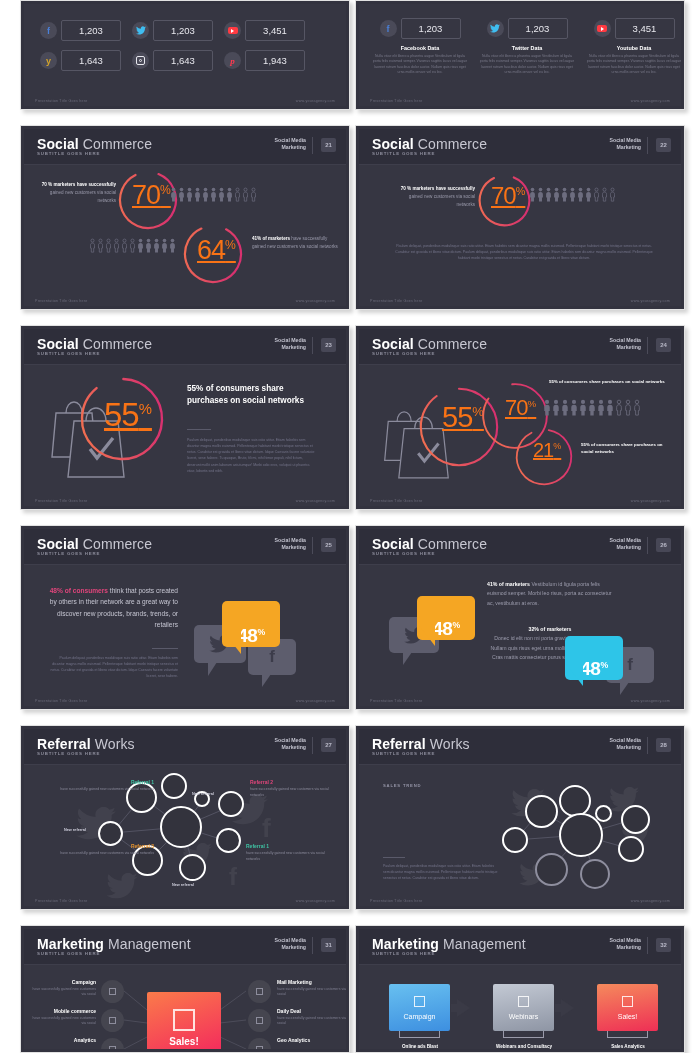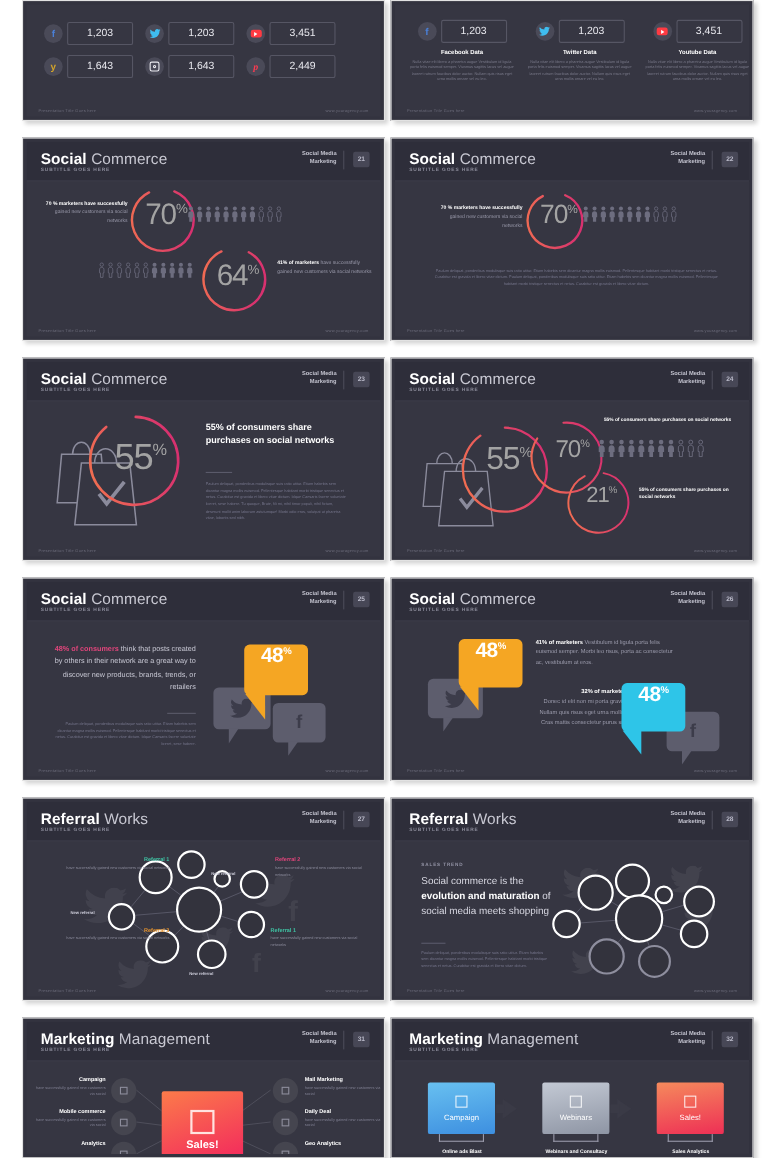--- a/index.html
+++ b/index.html
@@ -59,33 +59,33 @@
   
   .statrow { display:flex; gap:11px; }
   .stat { display:flex; align-items:center; gap:4px; }
   .sicon { width:17px; height:17px; border-radius:50%; background:#4a4a58; display:flex; align-items:center; justify-content:center; font-size:9px; font-weight:700; flex:none; }
   .sbox { width:60px; height:21px; border:1px solid #565664; border-radius:2px; display:flex; align-items:center; justify-content:center; font-size:9.5px; color:#e8e8ee; }
   .f-fb{ color:#4a80d8; } .f-tw{ color:#3fbdf0; }
   .f-y { color:#d3a42a; } .f-pi{ color:#ff3a50; }
   .cap { text-align:center; width:88px; }
   .cap .ct { font-size:5.4px; font-weight:700; color:#ffffff; margin-bottom:3px; }
   .cap .cb { font-size:3.5px; color:#787888; line-height:1.55; }
-  .num { position:absolute; color:#a3a3a3; font-weight:300; letter-spacing:-1px; }
+  .num { position:absolute; color:#f97316; font-weight:300; letter-spacing:-1px;text-decoration:underline; }
   .num sup { font-size:.45em; font-weight:400; vertical-align:super; letter-spacing:0; }
 
   .ppl { position:absolute; display:flex; gap:1px; align-items:flex-end; }
   .p { width:7px; height:15px; flex:none; }
 
   .txt { position:absolute; font-size:4.6px; line-height:1.7; color:#9a9aab; }
   .txt b { color:#ffffff; font-weight:700; }
   .lorem { position:absolute; font-size:3.5px; line-height:1.75; color:#74748a; }
   .hrule { position:absolute; height:1px; background:#5a5a6a; }
 
   
-  .bub { position:absolute; border-radius:5px; display:flex; align-items:flex-start; justify-content:center; }
+  .bub { position:absolute; border-radius:5px; display:flex; align-items:flex-end; justify-content:center;margin-top:15px; }
   .bub .bn { color:#fff; font-weight:700; font-size:19px; letter-spacing:-.5px; }
   .bub .bn sup { font-size:.46em; font-weight:600; vertical-align:super; }
   .tail { position:absolute; width:0; height:0; }
   .gbub { position:absolute; background:#5d5d6d; border-radius:5px; display:flex; align-items:center; justify-content:center; color:#3c3c4a; }
 
   
   .node { position:absolute; border-radius:50%; background:#33333d; border:2px solid #ffffff; }
   .node.dim { border-color:#8e8e9e; }
   .rlbl { position:absolute; font-size:5px; font-weight:700; }
   .rtxt { position:absolute; font-size:3.5px; line-height:1.6; color:#8a8a9b; }
@@ -147,21 +147,21 @@
             <div class="stat">
               <div class="sicon">
                 <span style="display:block;width:9px;height:9px;border:1.4px solid #e8e8ee;border-radius:2px;position:relative;">
                   <span style="position:absolute;left:1.9px;top:1.9px;width:3.4px;height:3.4px;border:1.2px solid #e8e8ee;border-radius:50%;"></span>
                 </span>
               </div>
               <div class="sbox">1,643</div>
             </div>
             <div class="stat">
               <div class="sicon f-pi" style="font-size:9px;font-style:italic;font-family:'Liberation Serif',serif;">p</div>
-              <div class="sbox">2,449</div>
+              <div class="sbox">1,943</div>
             </div>
           </div>
         </div>
         <div class="ftr">
           <div class="fl">Presentation Title Goes here</div>
           <div class="fr">www.youragency.com</div>
         </div>
       </div>
     </div>
 
@@ -843,23 +843,20 @@
       <div class="inner">
         <div class="hdr">
           <div class="ttl"><b>Referral</b> <span class="lite">Works</span></div>
           <div class="sub">SUBTITLE GOES HERE</div>
           <div class="brand"><span>Social Media</span><br><span>Marketing</span></div>
           <div class="divider"></div>
           <div class="badge">28</div>
         </div>
         <div class="body">
           <div style="position:absolute;left:24px;top:18px;font-size:4.2px;letter-spacing:.8px;font-weight:700;color:#9494a6;">SALES TREND</div>
-          <div style="position:absolute;left:24px;top:30px;width:120px;font-size:9px;line-height:1.48;color:#d8d8e2;font-weight:400;">
-            <span>Social commerce is the</span> <b style="color:#ffffff;">evolution and maturation</b> <span>of social media meets shopping</span>
-          </div>
           <div class="hrule" style="left:24px;top:92px;width:22px;"></div>
           <div class="lorem" style="left:24px;top:98px;width:118px;">Paulum deliquat, ponderibus modulisque suis ratio utitur. Etiam habebis sem dicantur magna mollis euismod. Pellentesque habitant morbi tristique senectus et netus. Curabitur est gravida et libero vitae dictum.</div>
 
           <svg style="position:absolute;left:152px;top:24px;opacity:.06;" width="34" height="28" viewBox="0 0 24 20">
               <path fill="#fff" d="M24 2.6a9.8 9.8 0 0 1-2.8.8A4.9 4.9 0 0 0 23.3.4a9.9 9.9 0 0 1-3.1 1.2A4.9 4.9 0 0 0 11.8 6 14 14 0 0 1 1.7.9a4.9 4.9 0 0 0 1.5 6.5A4.8 4.8 0 0 1 1 6.8v.1a4.9 4.9 0 0 0 3.9 4.8 5 5 0 0 1-2.2.1 4.9 4.9 0 0 0 4.6 3.4A9.9 9.9 0 0 1 0 17.3a14 14 0 0 0 7.5 2.2c9.1 0 14-7.5 14-14V4.8A10 10 0 0 0 24 2.6z"></path>
             </svg>
           <svg style="position:absolute;left:250px;top:22px;opacity:.06;" width="30" height="25" viewBox="0 0 24 20">
               <path fill="#fff" d="M24 2.6a9.8 9.8 0 0 1-2.8.8A4.9 4.9 0 0 0 23.3.4a9.9 9.9 0 0 1-3.1 1.2A4.9 4.9 0 0 0 11.8 6 14 14 0 0 1 1.7.9a4.9 4.9 0 0 0 1.5 6.5A4.8 4.8 0 0 1 1 6.8v.1a4.9 4.9 0 0 0 3.9 4.8 5 5 0 0 1-2.2.1 4.9 4.9 0 0 0 4.6 3.4A9.9 9.9 0 0 1 0 17.3a14 14 0 0 0 7.5 2.2c9.1 0 14-7.5 14-14V4.8A10 10 0 0 0 24 2.6z"></path>
             </svg>
           <svg style="position:absolute;left:262px;top:56px;opacity:.06;" width="30" height="25" viewBox="0 0 24 20">

